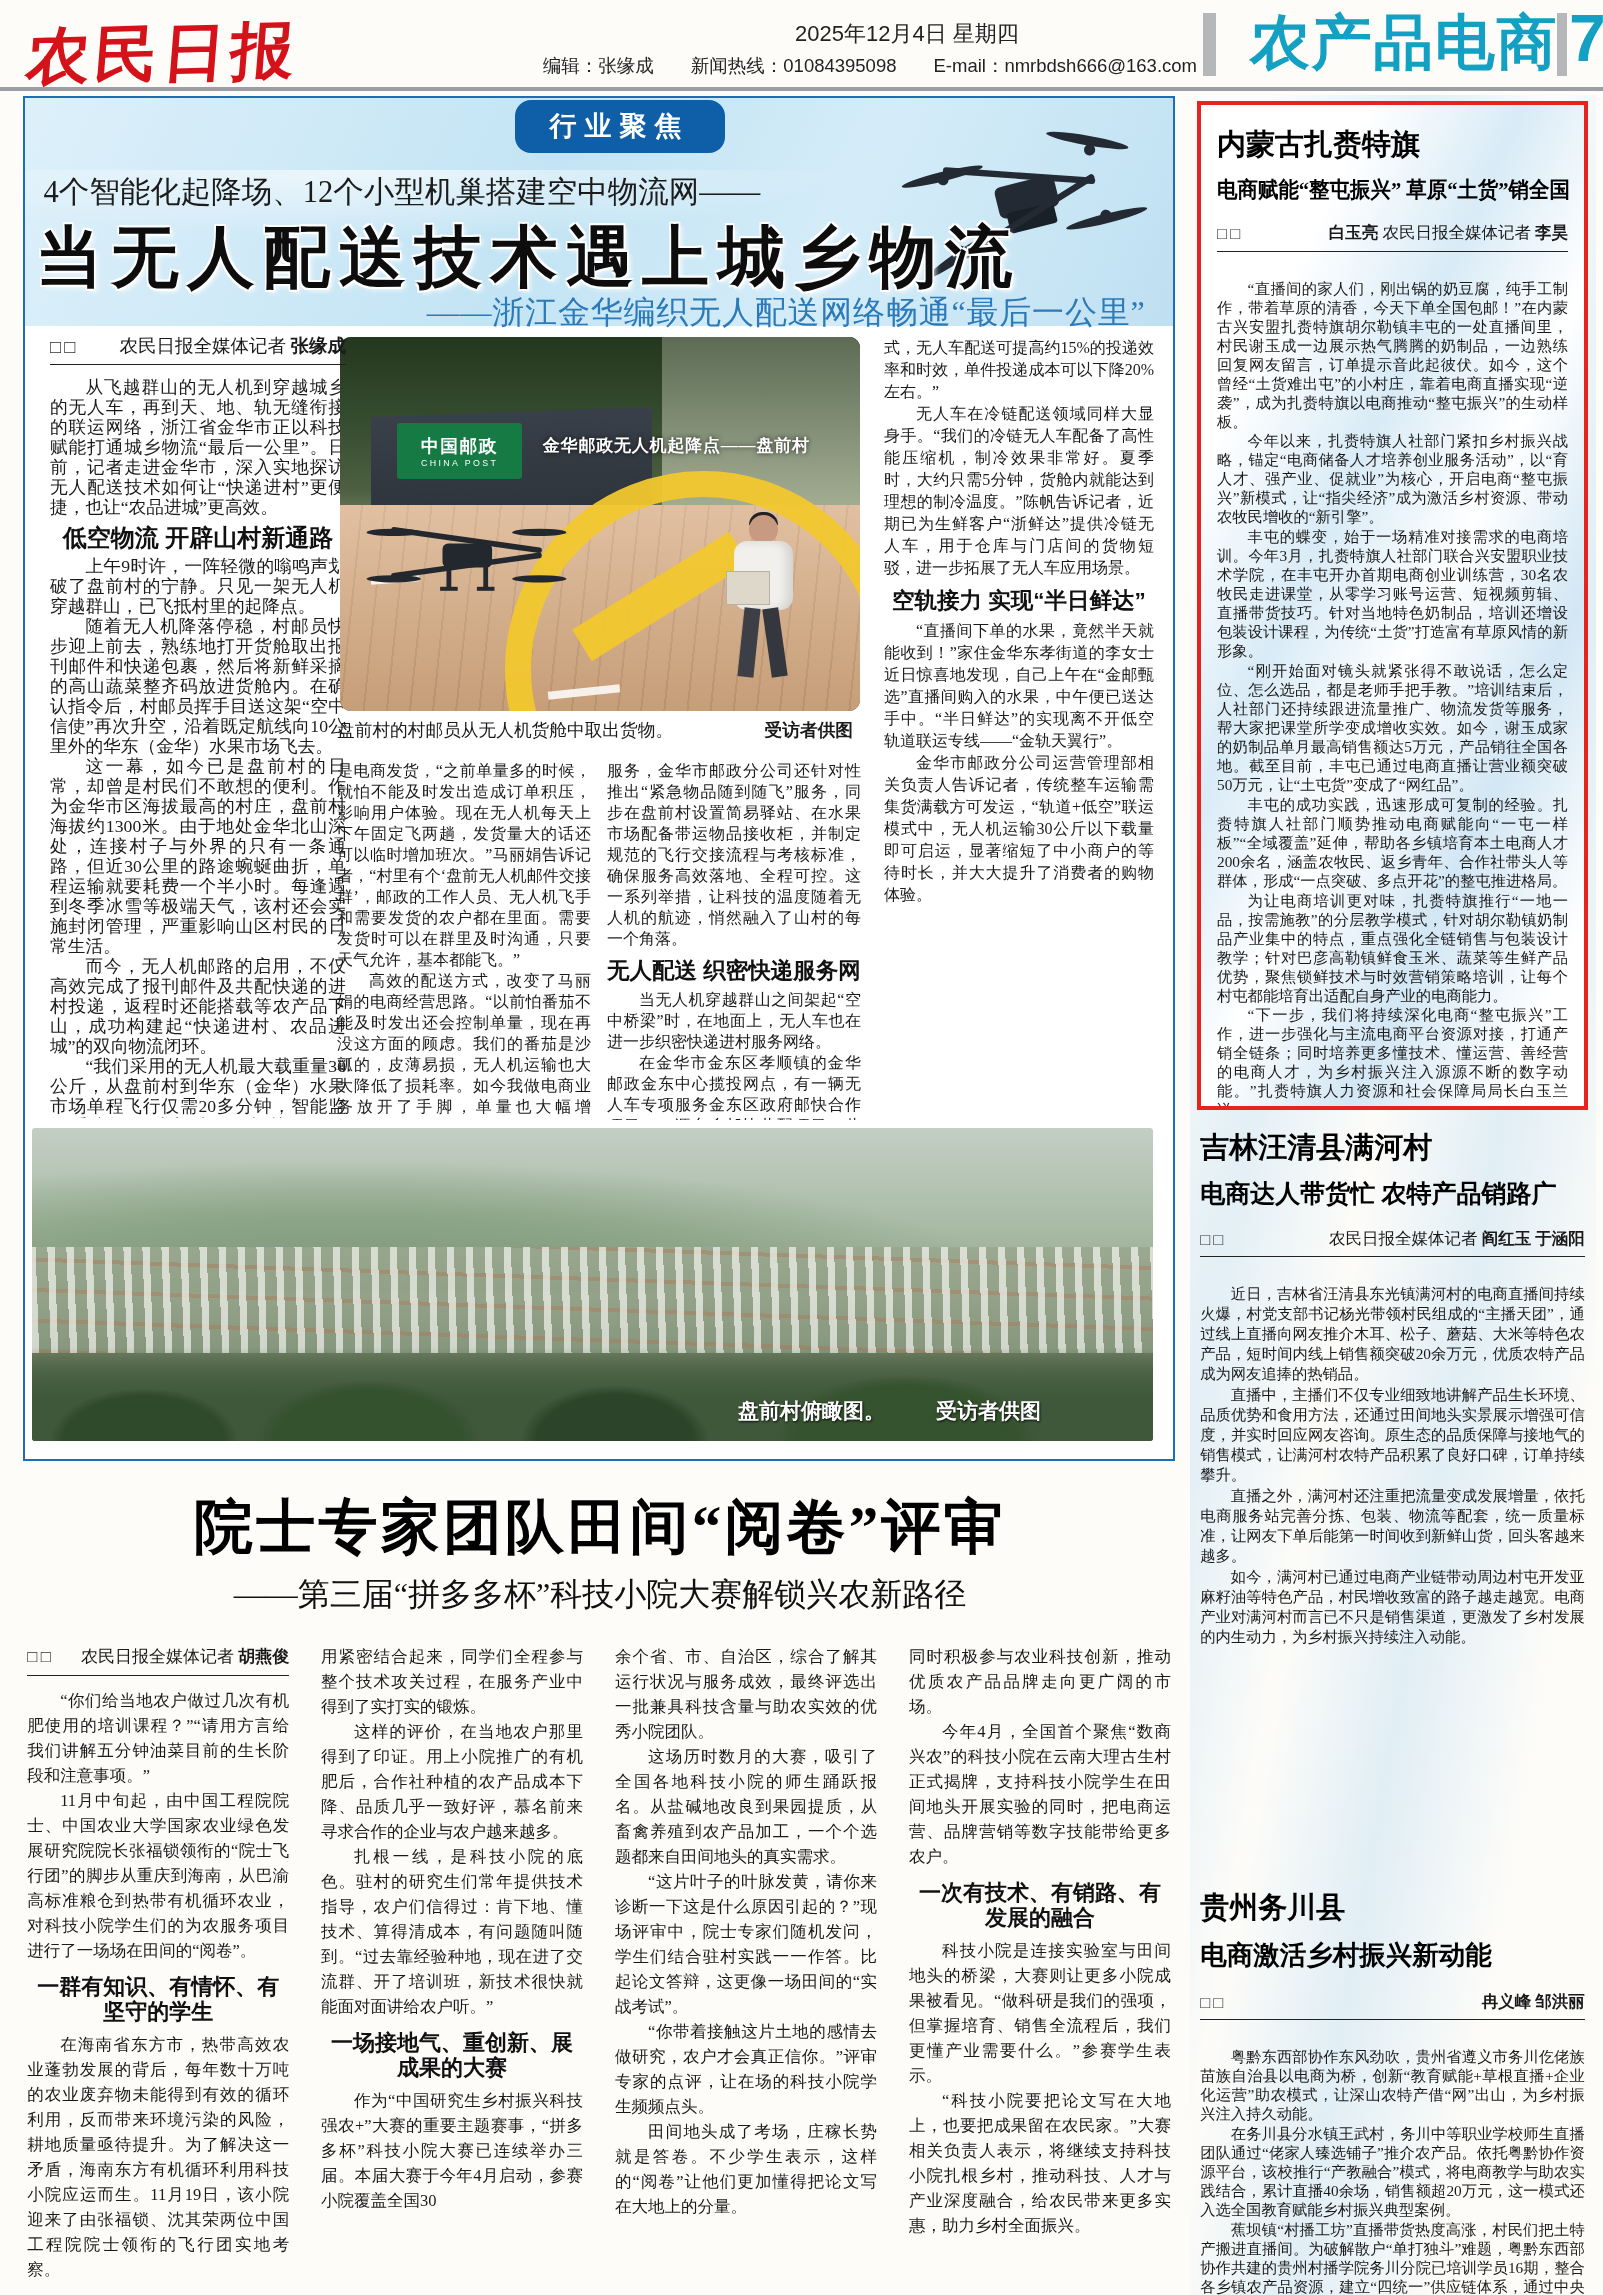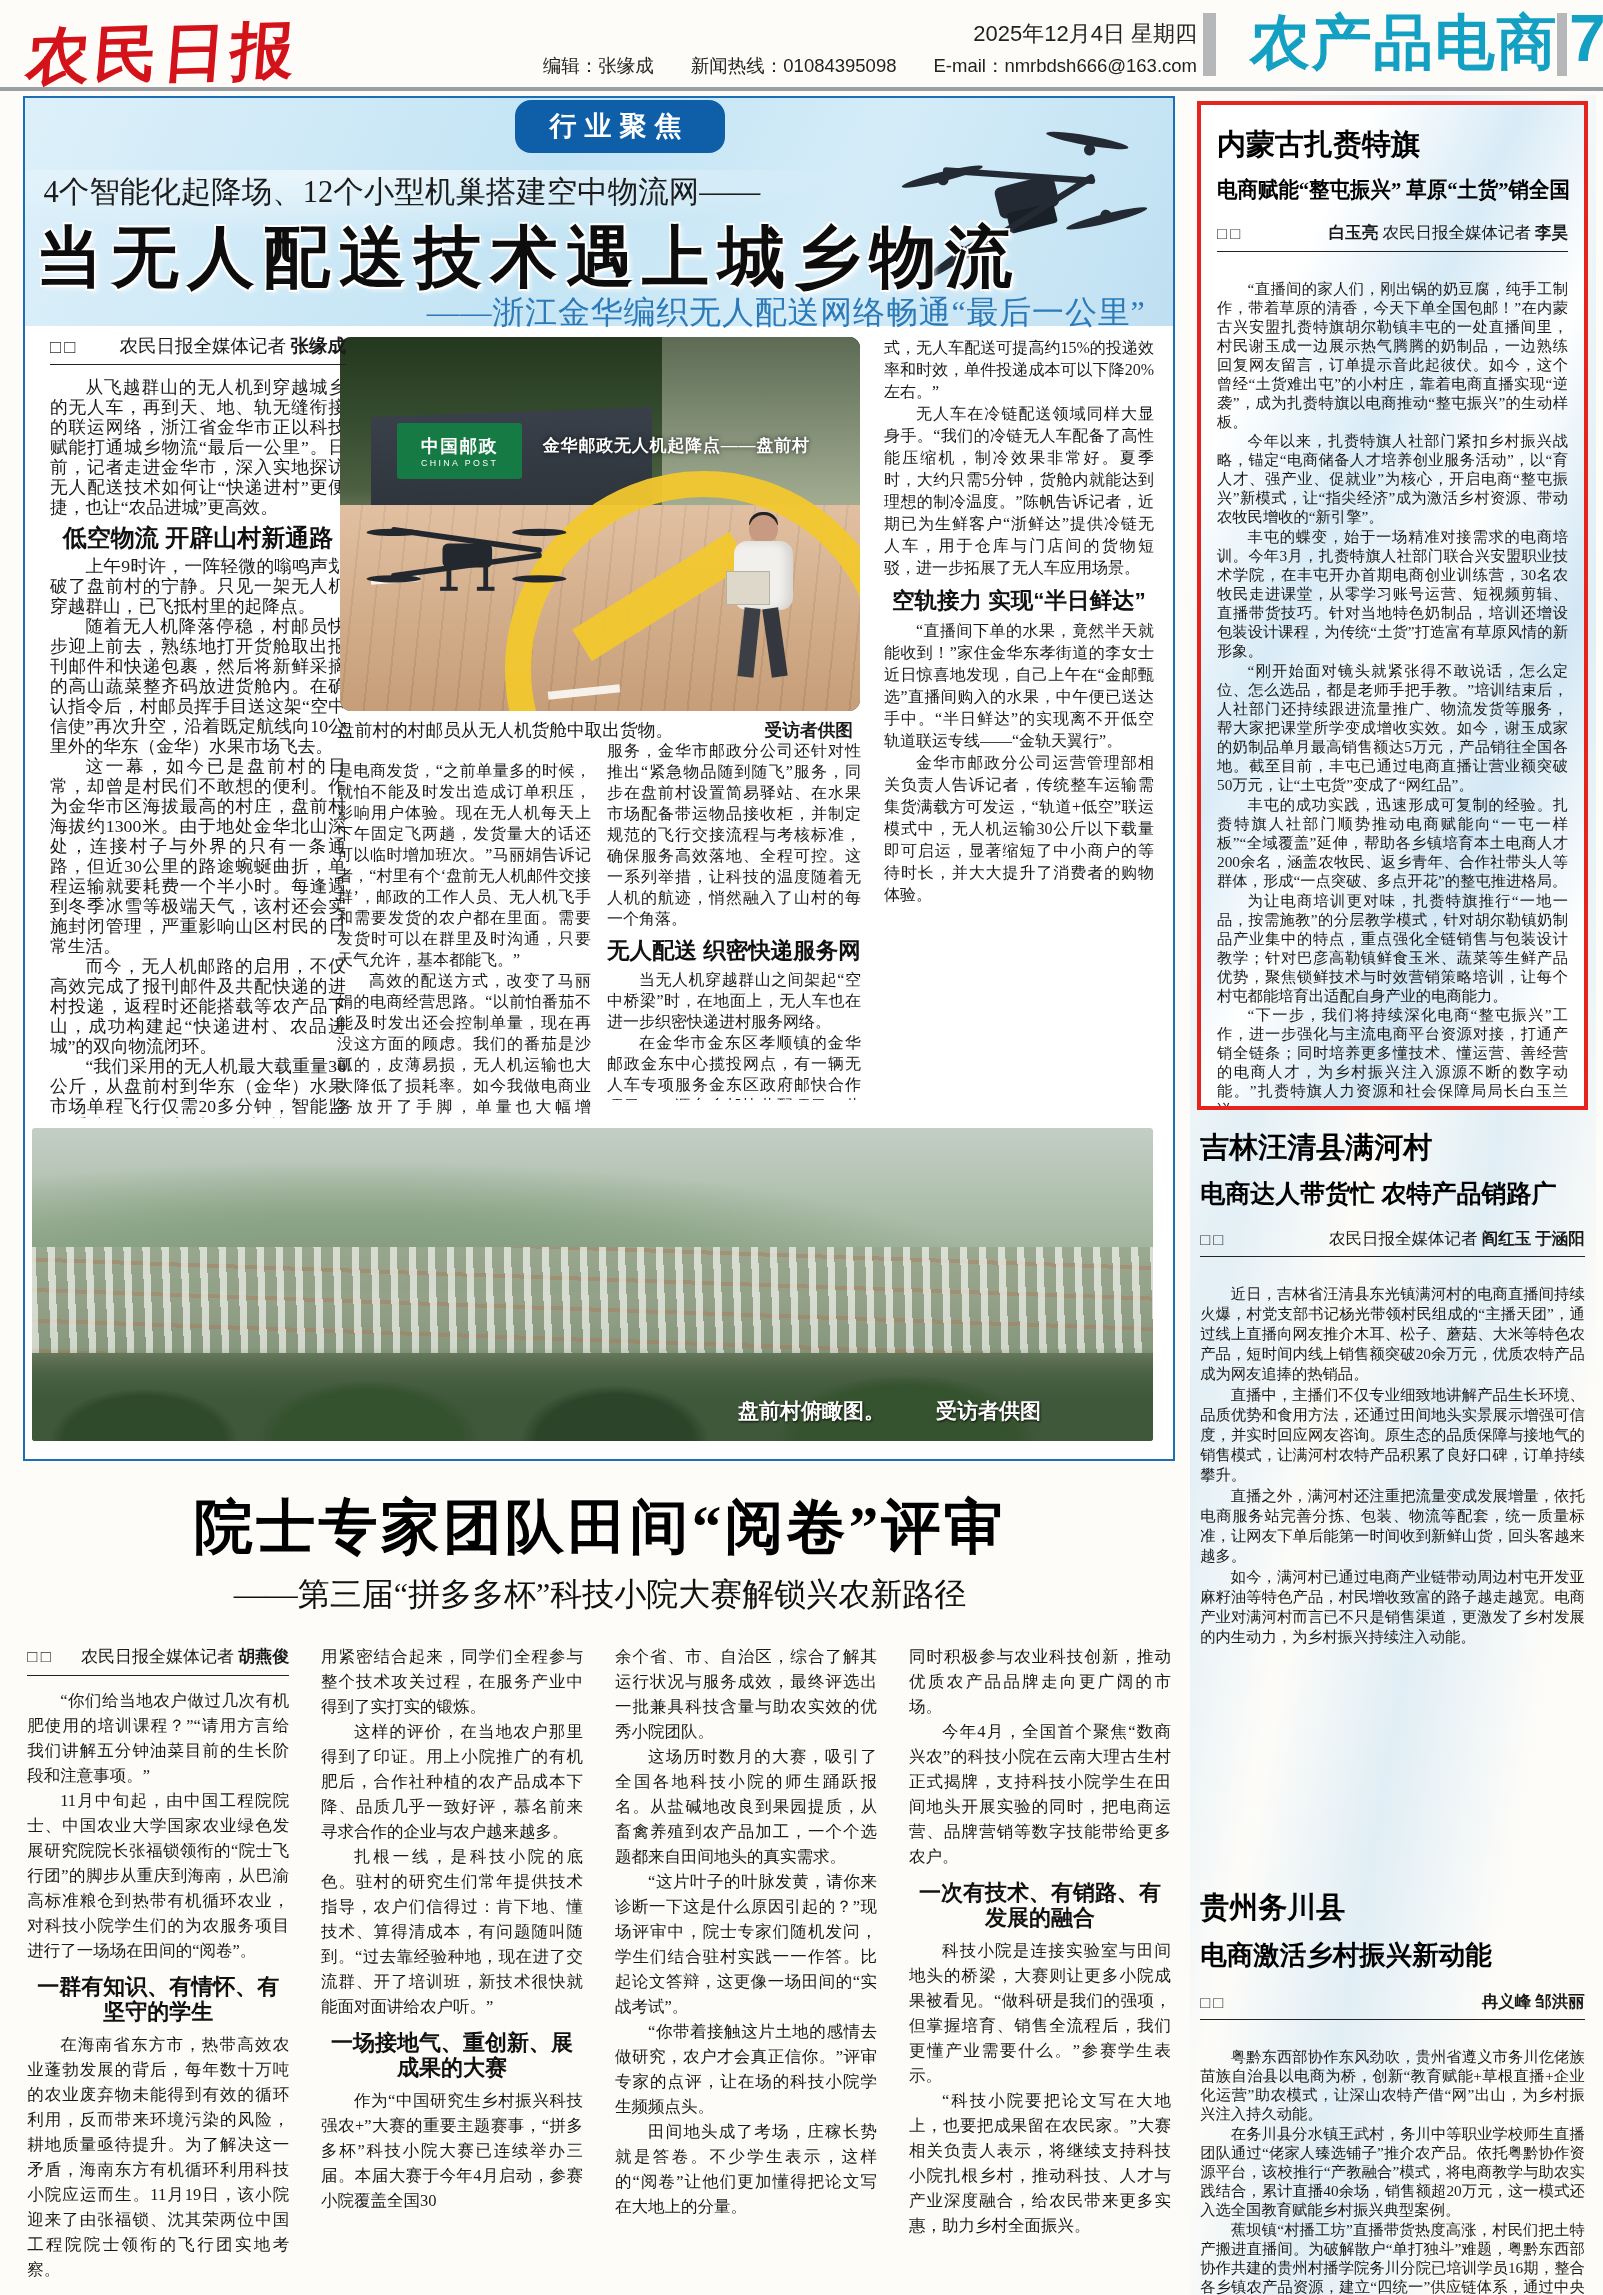--- a/index.html
+++ b/index.html
@@ -4,21 +4,21 @@
 <style>
   html,body{margin:0;padding:0;background:#e8e6e0;}
   #page{position:relative;width:1604px;height:2295px;margin:0 auto;background:#fdfcf9;
         overflow:hidden;font-family:"Liberation Serif","DejaVu Serif",serif;color:#1a1a1a;}
   .sans{font-family:"Liberation Sans","DejaVu Sans",sans-serif;}
   .abs{position:absolute;}
 
   
   .masthead{left:27px;top:11.2px;font-size:63px;font-weight:bold;color:#d4121a;
             letter-spacing:4.8px;transform:skewX(-6deg) rotate(-1.5deg);font-family:"DejaVu Serif",serif;}
-  .h-date{left:795px;top:19px;width:402px;text-align:right;font-size:22px;color:#222;}
+  .h-date{left:795px;top:19px;width:402px;font-size:22px;color:#222;}
   .h-meta{left:498px;top:53px;width:699px;text-align:right;font-size:18.5px;color:#222;}
   .h-bar{background:#b5b7b8;}
   .h-sec{left:1250px;top:3.2px;font-size:60px;font-weight:900;color:#14a0c2;letter-spacing:1.6px;}
   .h-page{left:1569px;top:0px;font-size:66px;font-weight:900;color:#14a0c2;}
   .h-rule{left:0;top:87px;width:1604px;height:4px;background:#9b9fa3;}
 
   
   .feature-box{left:22.5px;top:96px;width:1152px;height:1365px;border:2.4px solid #1c6fb4;box-sizing:border-box;background:#fff;}
   .f-head{position:absolute;left:0;top:0;width:100%;height:228px;
           background:linear-gradient(115deg,#ddf0fa 0%,#c3e4f4 45%,#d4ecf8 70%,#bfe0f2 100%);overflow:visible;}
@@ -38,21 +38,21 @@
   .newscol{overflow:hidden;text-align:justify;}
   .para{margin:0;text-indent:2em;text-align:justify;}
   .para.cont{text-indent:0;}
   .col-subhead{font-family:"Liberation Sans","DejaVu Sans",sans-serif;font-weight:900;text-align:center;
                text-indent:0;margin:11.2px 0 8px;color:#111;}
 
   .f-col1{left:50px;top:377px;width:296px;height:741px;font-size:17.7px;line-height:20px;}
   .f-col1 .col-subhead{font-size:24px;}
   .f-byline{left:50px;top:333px;width:296px;font-size:18.5px;}
   .f-col2{left:337px;top:760px;width:254px;height:360px;font-size:16px;line-height:21px;}
-  .f-col3{left:607px;top:740px;width:254px;height:360px;font-size:16px;line-height:21px;}
+  .f-col3{left:607px;top:760px;width:254px;height:360px;font-size:16px;line-height:21px;}
   .f-col3 .col-subhead,.f-col4 .col-subhead{font-size:22.5px;}
   .f-col4{left:884px;top:337px;width:270px;height:784px;font-size:16px;line-height:22px;}
 
   .caption-row{left:337px;top:718px;width:516px;display:flex;justify-content:space-between;font-size:17.7px;}
   .caption-credit{font-weight:bold;}
 
   
   .photo1{left:340px;top:337px;width:520px;height:374px;overflow:hidden;border-radius:11.2px;background:#45583f;}
   .p1-trees{position:absolute;inset:0 0 52% 0;
      background:linear-gradient(180deg,#24371f 0%,#33492c 40%,#4c5f41 85%,#6d7a5d 100%);}

